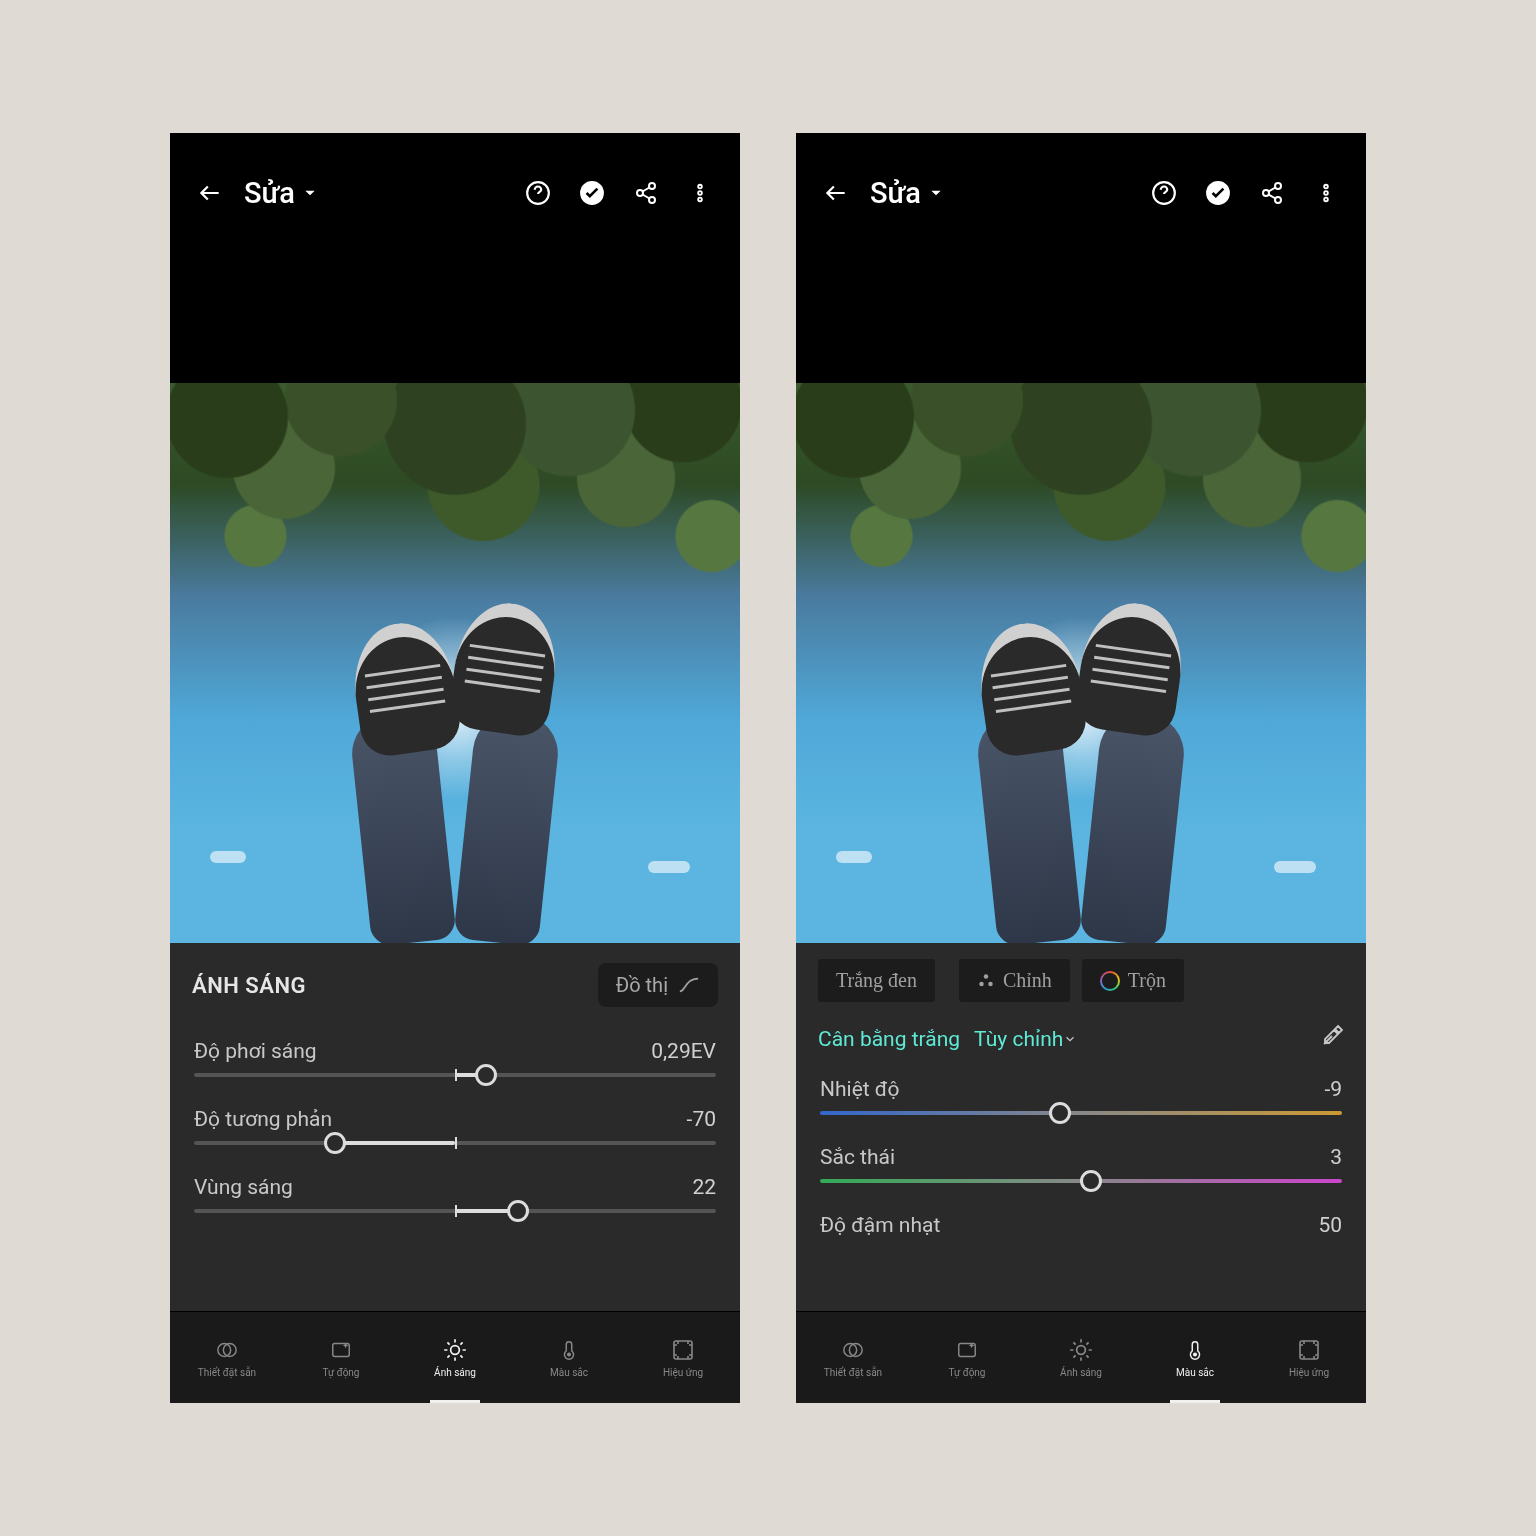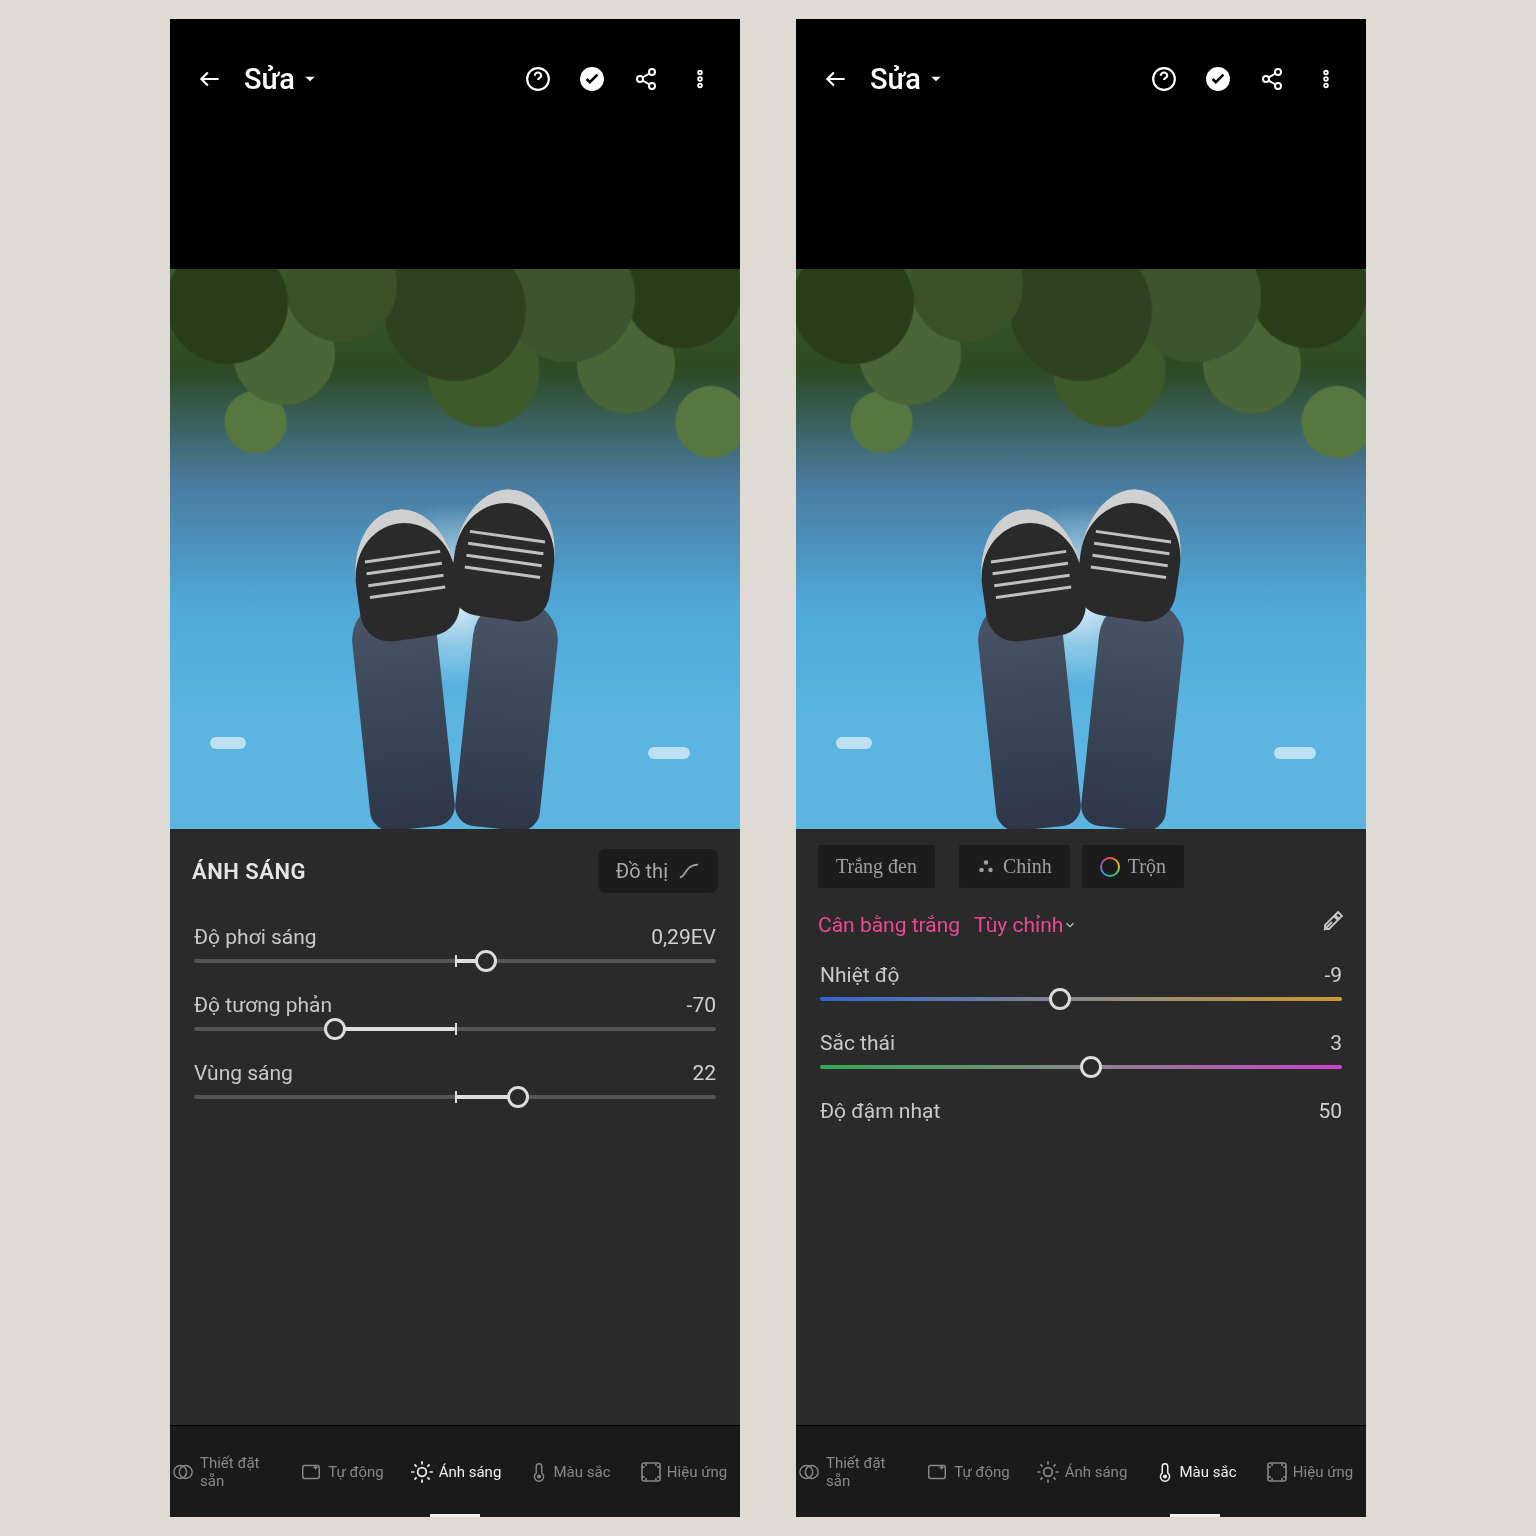--- a/index.html
+++ b/index.html
@@ -8,21 +8,21 @@
     width: 1536px;
     height: 1536px;
     display: flex;
     justify-content: center;
     align-items: center;
     gap: 56px;
     font-family: -apple-system, "Segoe UI", Roboto, sans-serif;
   }
   .phone {
     width: 570px;
-    height: 1498px;
+    height: 1270px;
     background: #000;
     display: flex;
     flex-direction: column;
     position: relative;
   }
   .topbar {
     height: 120px;
     display: flex;
     align-items: center;
     padding: 0 20px;
@@ -213,38 +213,39 @@
     background: #2a2a2a;
     border-radius: 50%;
     transform: translate(-50%, -50%);
   }
   .wb-row {
     display: flex;
     align-items: center;
     padding: 18px 22px 6px;
     gap: 14px;
     font-size: 21px;
-    color: #ec4899;
+    color: #5eead4;
   }
   .wb-row .spacer { flex: 1; }
   .wb-val { display: flex; align-items: center; gap: 0; }
   .navbar {
     height: 92px;
     background: #1a1a1a;
     display: flex;
     align-items: stretch;
     border-top: 1px solid #000;
   }
   .nav-item {
     flex: 1;
     display: flex;
+    flex-direction: column;
     align-items: center;
     justify-content: center;
     gap: 4px;
-    font-size: 15px;
+    font-size: 10px;
     color: #888;
     position: relative;
   }
   .nav-item.active { color: #f0f0f0; }
   .nav-item.active::after {
     content: "";
     position: absolute;
     bottom: 0;
     left: 28%;
     right: 28%;

